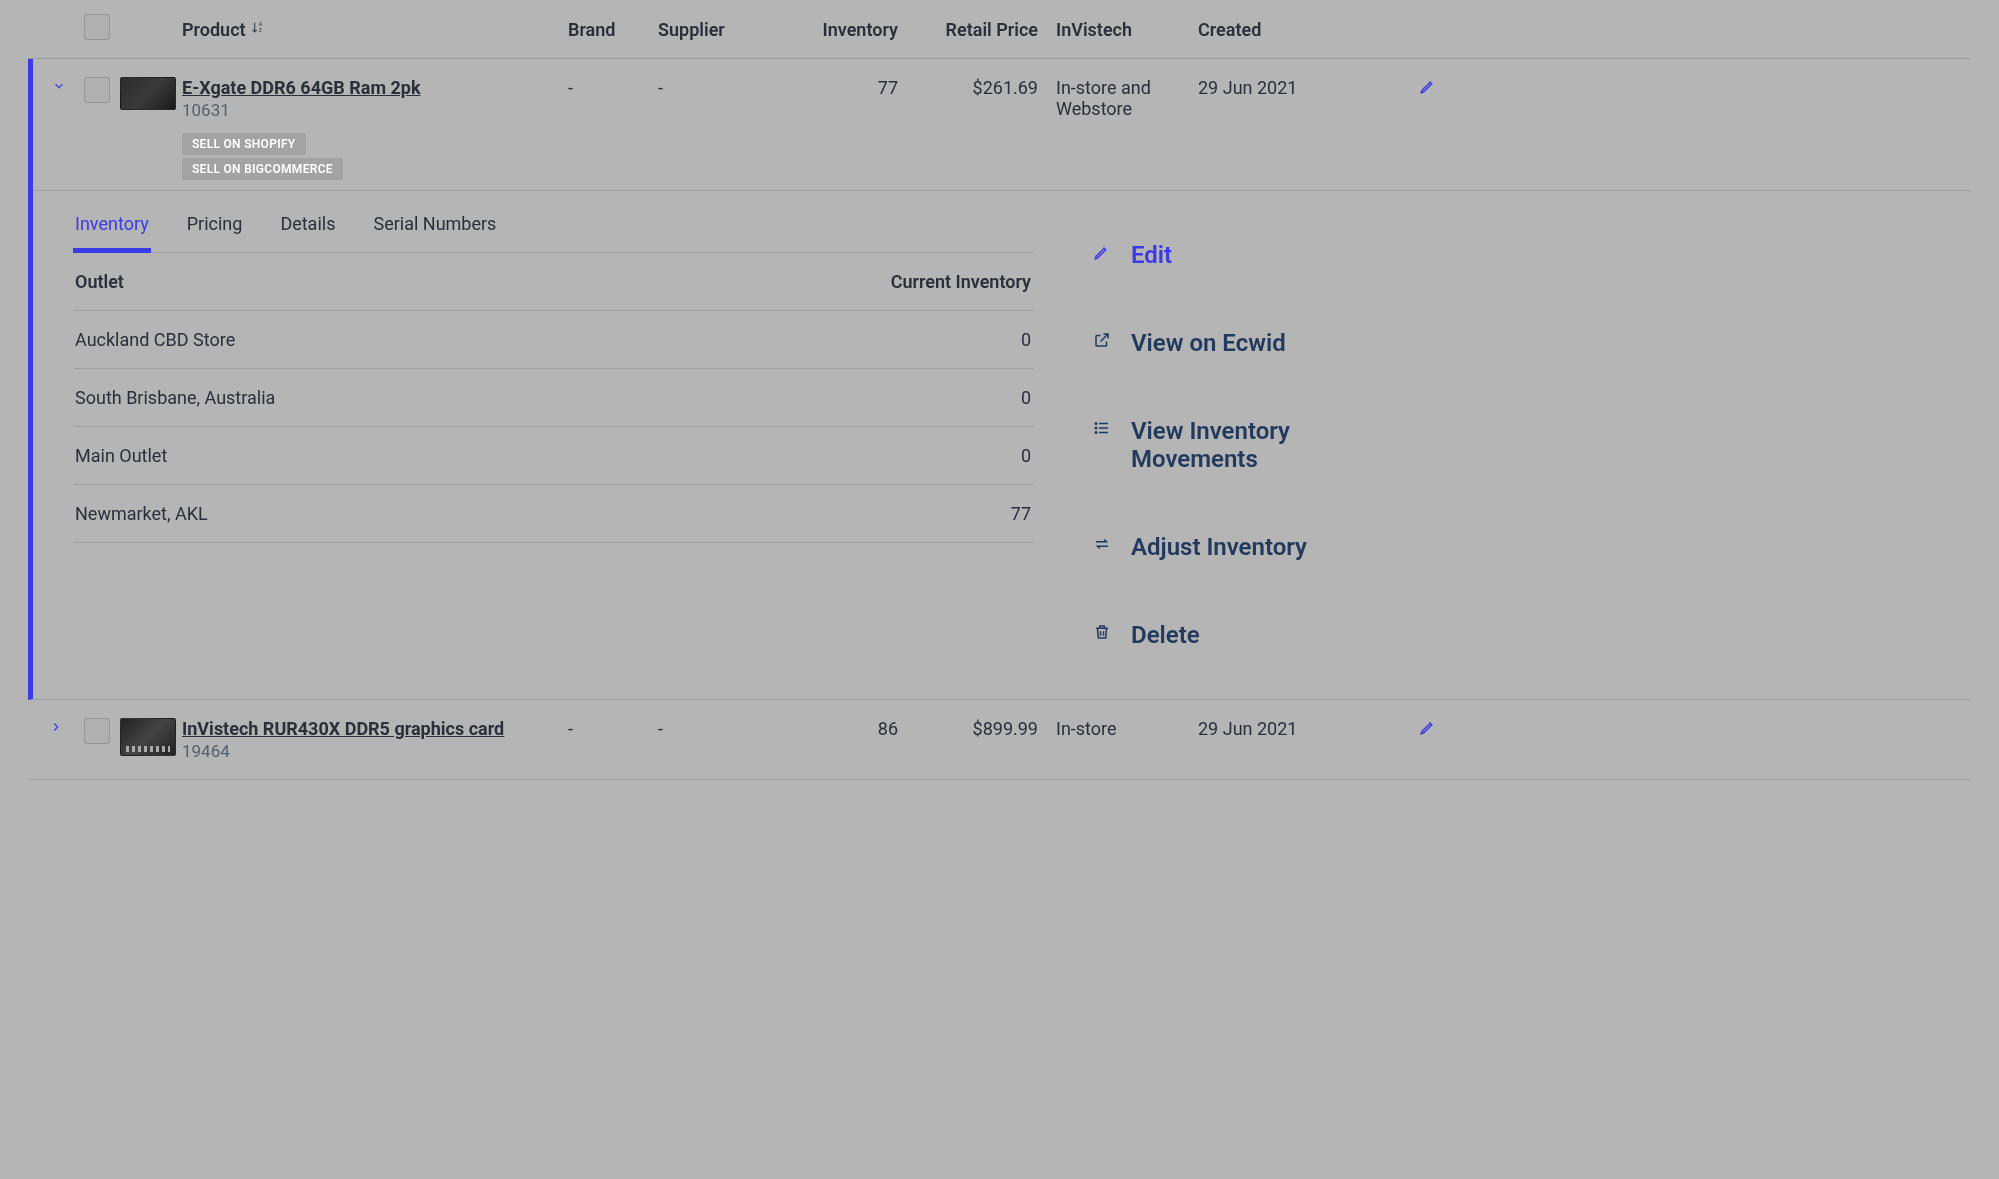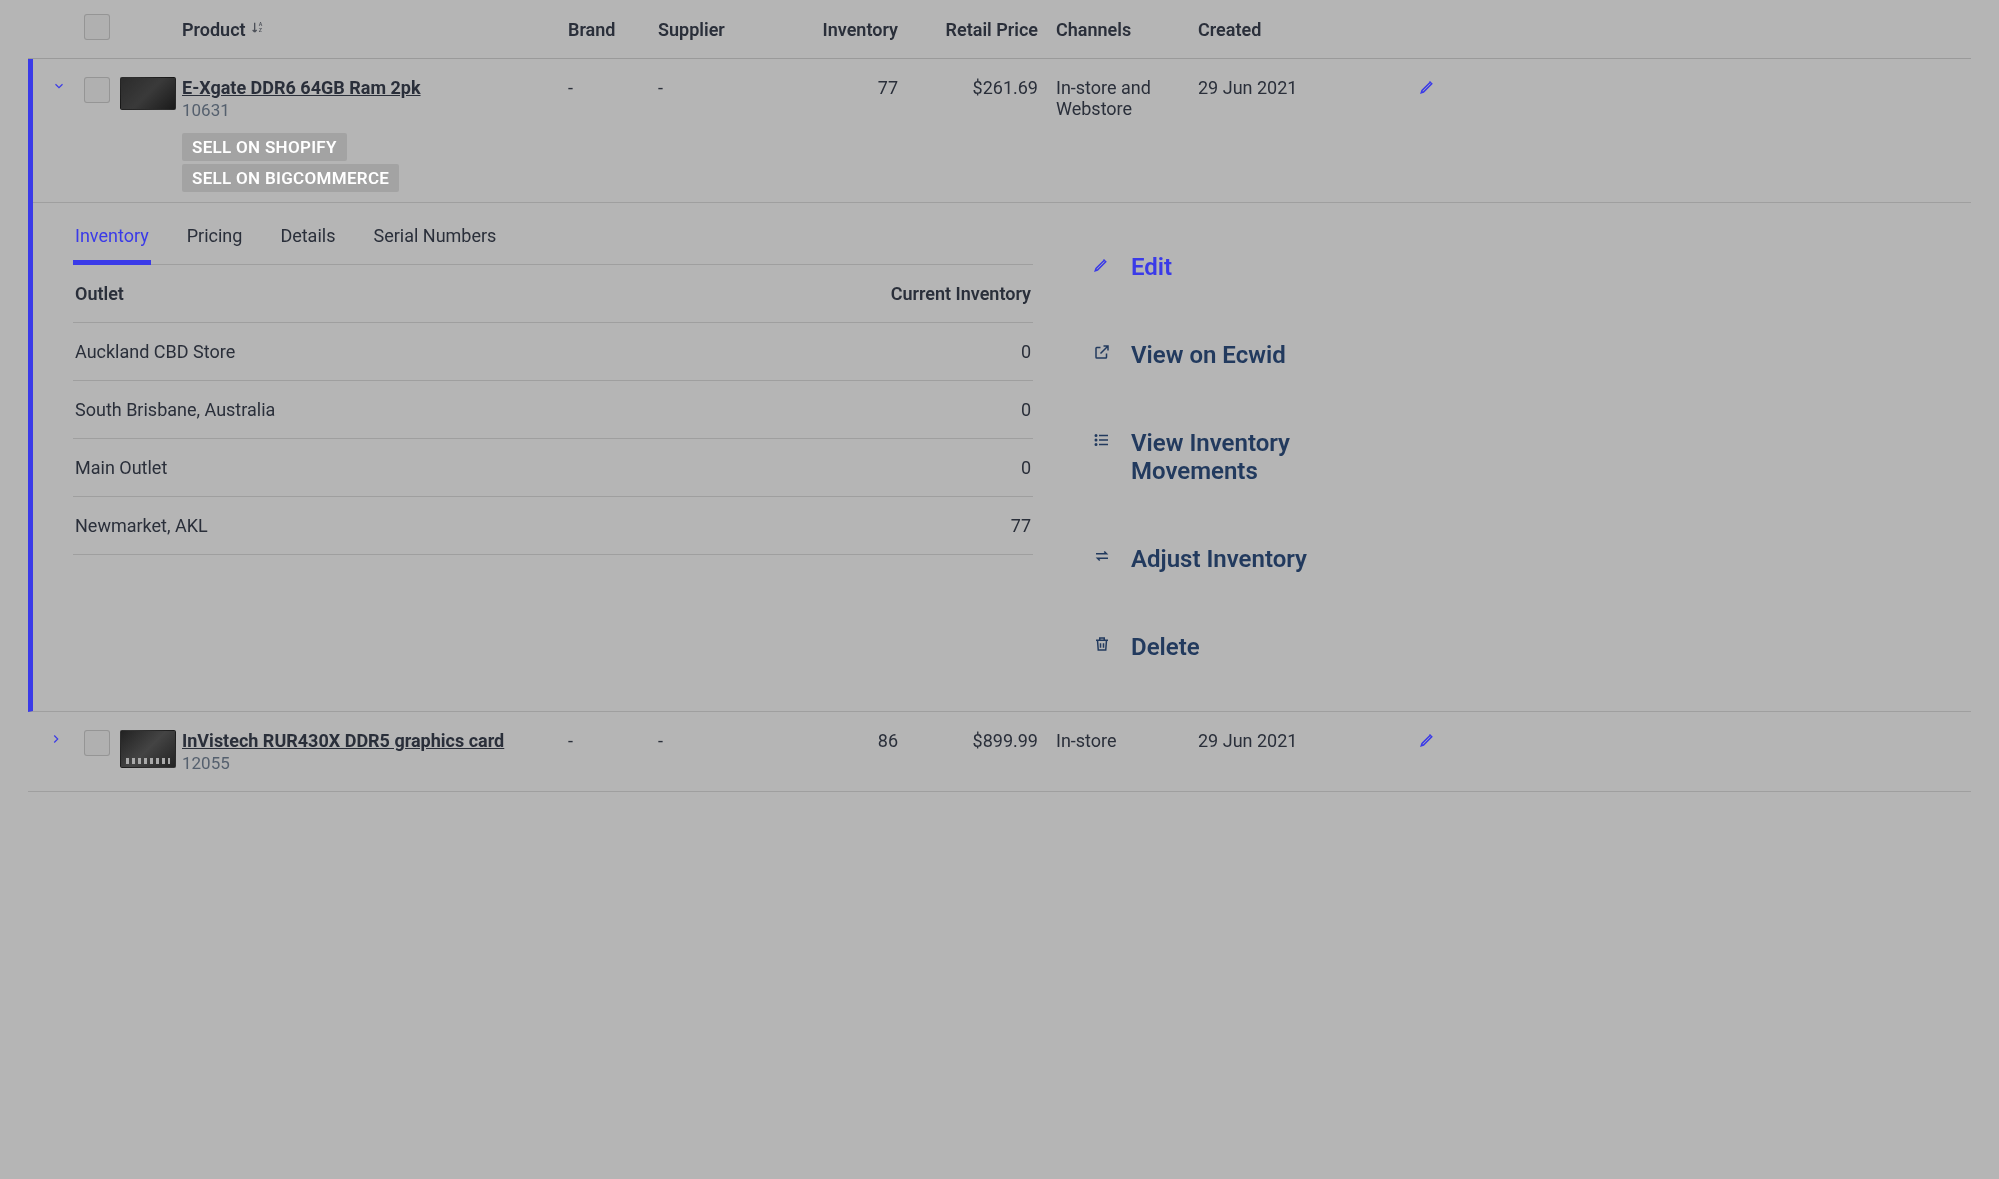--- a/index.html
+++ b/index.html
@@ -72,21 +72,21 @@
     text-decoration: underline;
     font-weight: 700;
   }
   .sku { color: #55606e; font-size: 17px; margin-top: 2px; }
   .cell-right { text-align: right; }
   .badges-wrap { grid-column: 4 / 5; margin-top: 10px; }
   .badge {
     display: inline-block;
     background: #a3a3a3;
     color: #fff;
-    font-size: 17px;
+    font-size: 12px;
     font-weight: 600;
     letter-spacing: 0.3px;
     padding: 4px 10px;
     border-radius: 2px;
     margin: 3px 4px 0 0;
   }
   .edit-icon svg { width:18px; height:18px; stroke:#3a3ae8; fill:none; }
 
   
   .detail-panel {
@@ -187,21 +187,21 @@
     <div class="th">
         <span>Supplier</span>
       </div>
     <div class="th th-right">
         <span>Inventory</span>
       </div>
     <div class="th th-right">
         <span>Retail Price</span>
       </div>
     <div class="th" style="padding-left:18px">
-        <span>Channels</span>
+        <span>InVistech</span>
       </div>
     <div class="th">
         <span>Created</span>
       </div>
     <div></div>
   </div>
 
   <div class="expanded-row">
     <div class="row-main">
       <div style="display:flex;justify-content:center;">
@@ -327,21 +327,21 @@
             <polyline points="9 6 15 12 9 18"></polyline>
           </svg>
       </span>
     </div>
     <div><span class="checkbox"></span></div>
     <div>
         <div class="product-img gpu"></div>
       </div>
     <div>
       <div class="product-name"><a href="#"><span>InVistech RUR430X DDR5 graphics card</span></a></div>
-      <div class="sku">12055</div>
+      <div class="sku">19464</div>
     </div>
     <div>-</div>
     <div>-</div>
     <div class="cell-right">86</div>
     <div class="cell-right">$899.99</div>
     <div style="padding-left:18px">In-store</div>
     <div>29 Jun 2021</div>
     <div style="text-align:center">
       <span class="edit-icon">
         <svg viewBox="0 0 24 24" stroke-width="2">

